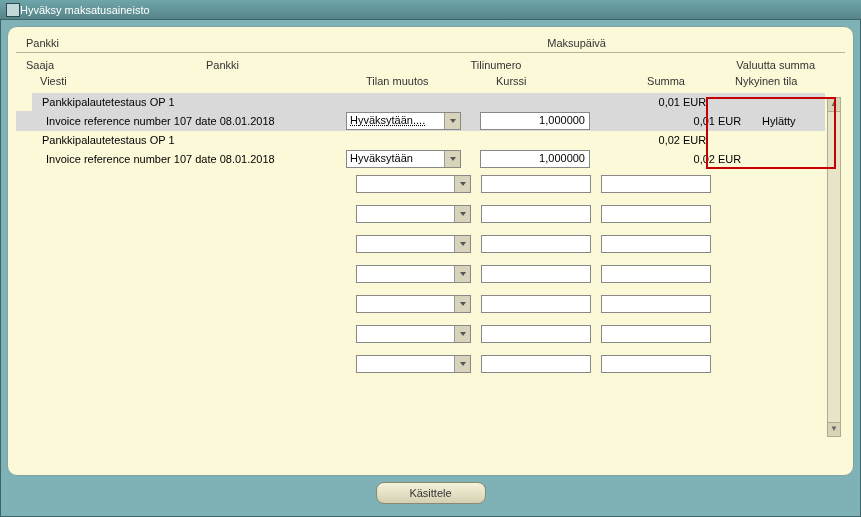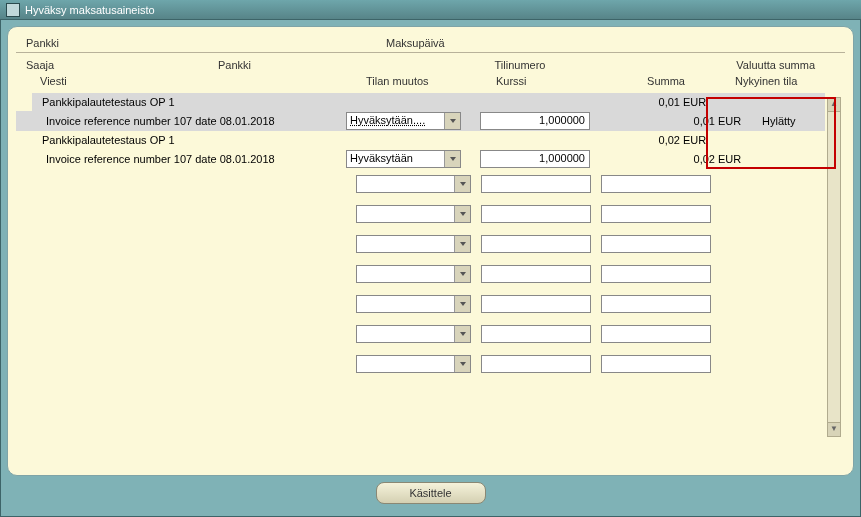--- a/index.html
+++ b/index.html
@@ -13,21 +13,20 @@
     height: 517px;
     overflow: hidden;
   }
   .titlebar {
     height: 20px;
     background: linear-gradient(to bottom, #6ea6ab 0%, #578488 100%);
     color: #fff;
     padding: 3px 6px;
     display: flex;
     align-items: center;
-    gap: 5px;
     border-bottom: 1px solid #3d6468;
   }
   .titlebar .sysicon {
     width: 14px; height: 14px;
     background: #c0d8da;
     border: 1px solid #2a4a4d;
   }
   .outer {
     width: 861px;
     height: 497px;
@@ -49,21 +48,20 @@
     height: 16px;
     color: #333;
     padding: 0 10px 6px;
     border-bottom: 1px solid #b8b29a;
   }
   .second-headers {
     display: flex;
     padding: 6px 10px 0;
     color: #333;
     height: 20px;
-    gap: 12px;
   }
   .sub-headers {
     display: flex;
     padding: 2px 10px 6px;
     color: #333;
     height: 20px;
   }
   .col-saaja { flex: 0 0 180px; }
   .col-pankki { flex: 0 0 180px; }
   .col-tilinum { flex: 0 0 220px; text-align: center; }
@@ -205,21 +203,21 @@
   <div class="sysicon"></div>
   <span>Hyväksy maksatusaineisto</span>
 </div>
 
 <div class="outer">
   <div class="panel">
 
     <div class="top-headers">
       <div class="col-saaja">Pankki</div>
       <div class="col-pankki"></div>
-      <div class="col-tilinum" style="text-align:left">Maksupäivä</div>
+      <div class="col-tilinum" style="text-align:right">Maksupäivä</div>
       <div class="col-valsum"></div>
     </div>
 
     <div class="second-headers">
       <div class="col-saaja">Saaja</div>
       <div class="col-pankki">Pankki</div>
       <div class="col-tilinum">Tilinumero</div>
       <div class="col-valsum">Valuutta summa</div>
     </div>
     <div class="sub-headers">

